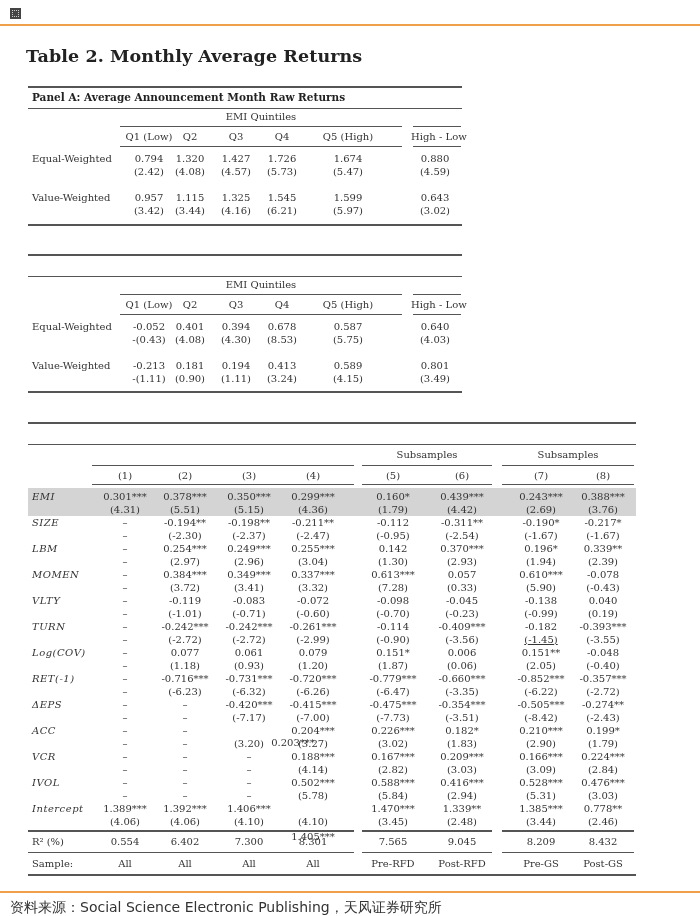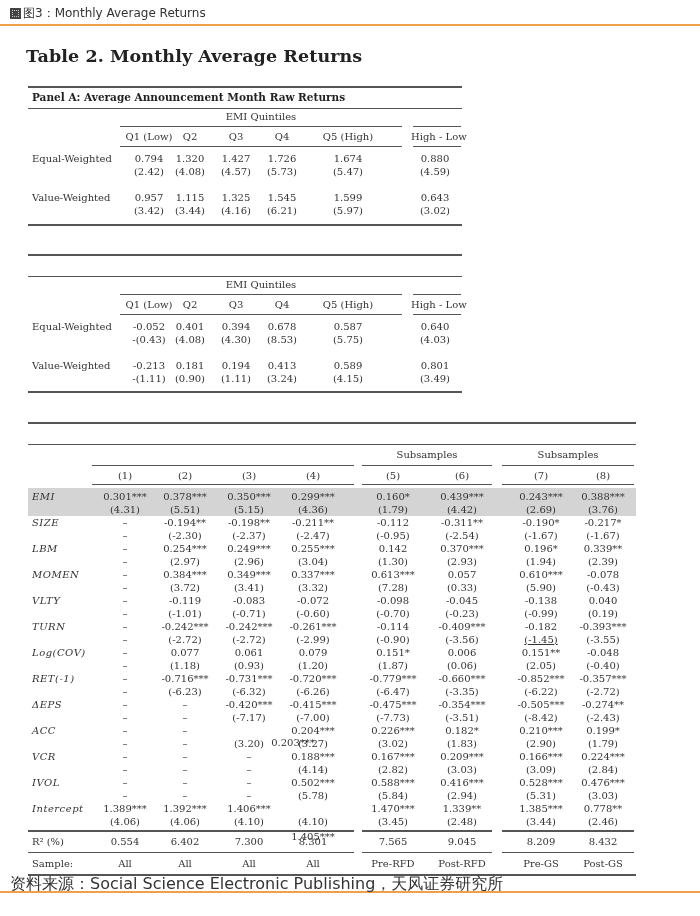--- a/index.html
+++ b/index.html
@@ -17,28 +17,27 @@
   .panel { position: absolute; left: 28px; width: 434px; }
   .panel-c { position: absolute; left: 28px; width: 608px; }
   .rule-thick { position: absolute; left: 0; right: 0; height: 2px; background: #555; }
   .rule-thin { position: absolute; height: 1.2px; background: #555; }
   .panel-title { position: absolute; left: 4px; font-weight: bold; font-size: 10.5px; color: #222; white-space: nowrap; }
   .cell { position: absolute; font-size: 10px; color: #333; text-align: center; white-space: nowrap; line-height: 13px; }
   .rowlabel { position: absolute; font-size: 10px; color: #333; white-space: nowrap; line-height: 13px; }
   .var { font-style: italic; font-size: 10px; color: #333; position: absolute; white-space: nowrap; letter-spacing: 0.5px; line-height: 13px; }
   .hl { position: absolute; background: #d4d4d4; }
 
-  .footer { position: absolute; left: 10px; top: 874px; font-family: "DejaVu Sans", "Liberation Sans", sans-serif; font-size: 16px; color: #333; }
+  .footer { position: absolute; left: 10px; top: 899px; font-family: "DejaVu Sans", "Liberation Sans", sans-serif; font-size: 14px; color: #333; }
 </style>
 </head>
 <body>
 
 <div class="fig-header">
   <span class="fig-icon"></span>
-  <span>图3：Monthly Average Returns</span>
 </div>
 <div class="orange-rule" style="top:24px;"></div>
 
 <div class="table-title">Table 2. Monthly Average Returns</div>
 
 <div class="panel" style="top:86px;height:140px;">
   <div class="rule-thick" style="top:0;"></div>
   <div class="panel-title" style="top:5px;">Panel A: Average Announcement Month Raw Returns</div>
   <div class="rule-thin" style="top:22px;left:0;right:0;"></div>
   <div class="cell" style="top:24px;left:92px;width:282px;">EMI Quintiles</div>

